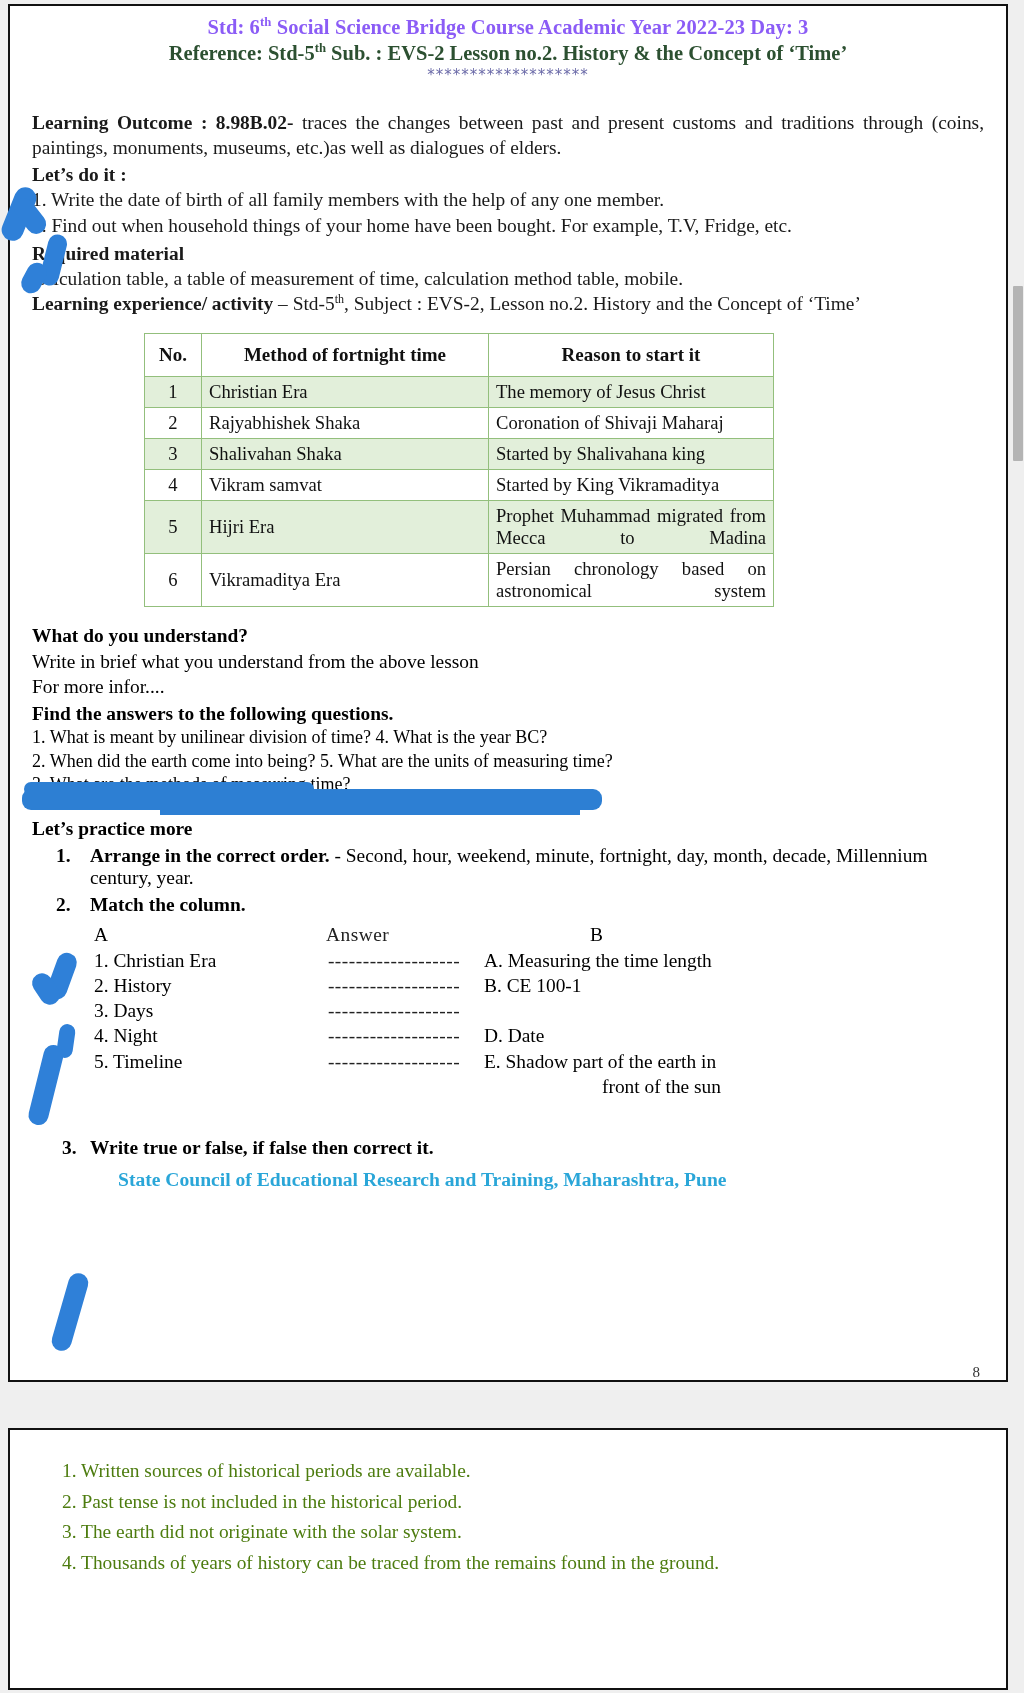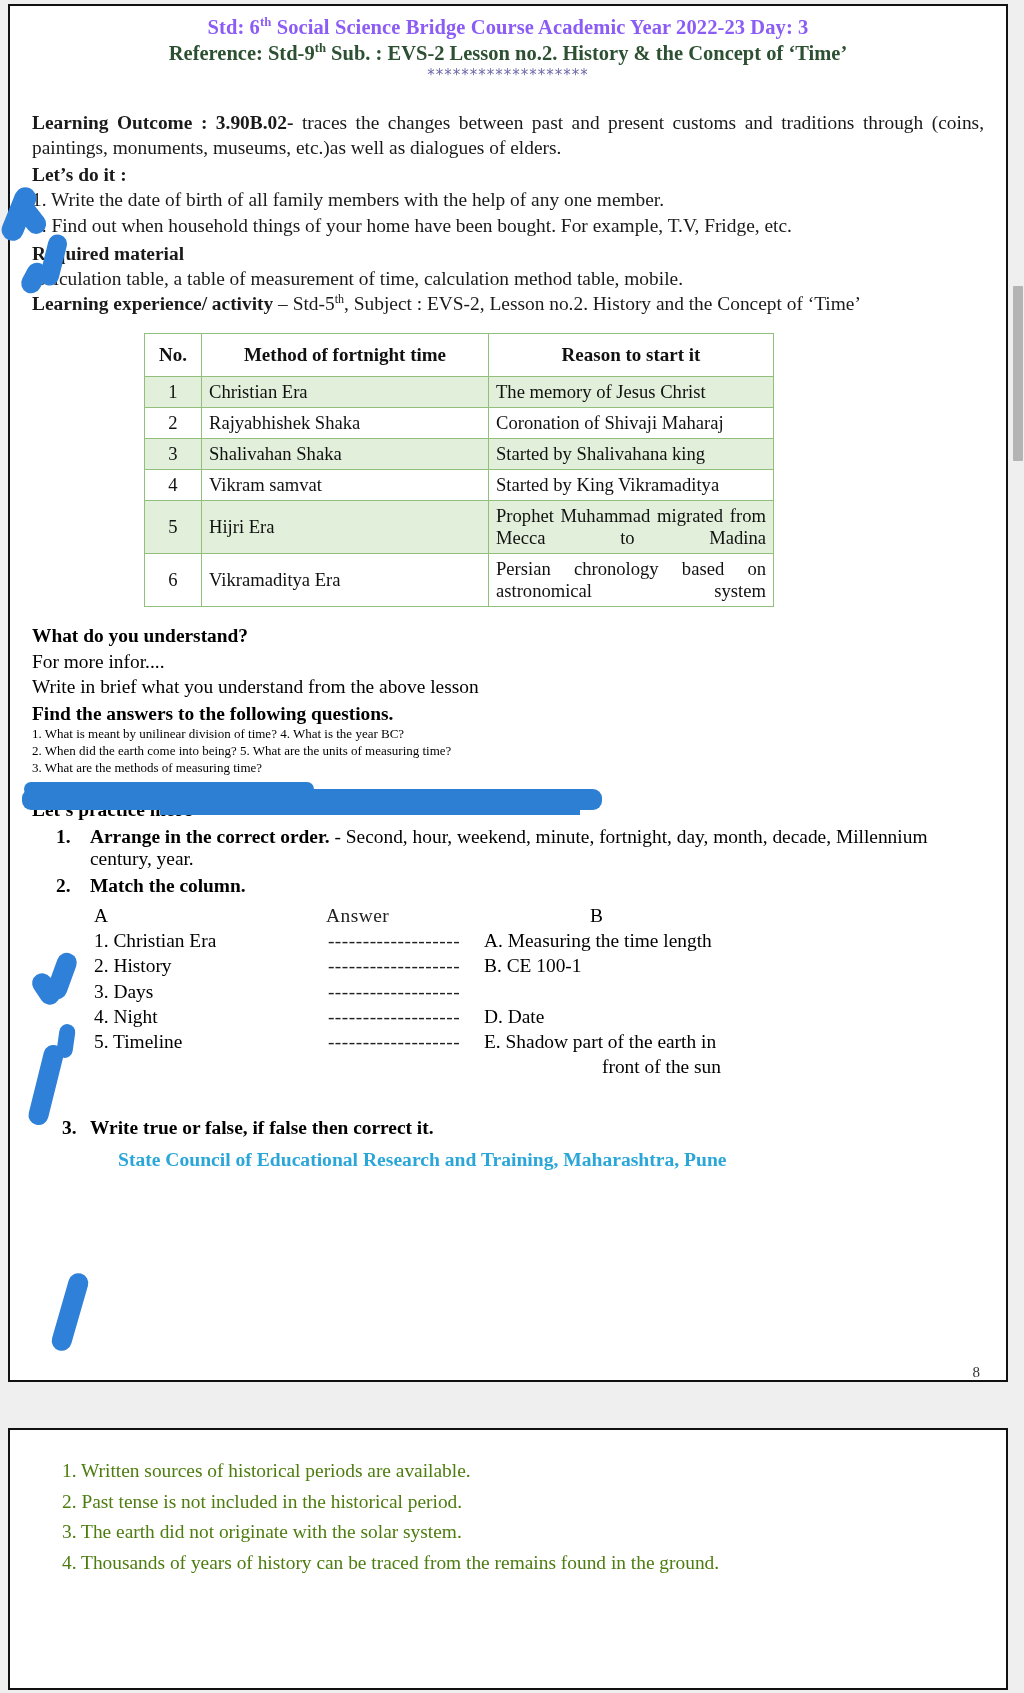--- a/index.html
+++ b/index.html
@@ -89,21 +89,21 @@
   }
   table.era td.num { text-align: center; width: 42px; }
   table.era td.method { width: 272px; }
   table.era td.reason { text-align: justify; }
   table.era tr.shade td { background: #e2efda; }
   table.era tr.plain td { background: #ffffff; }
   .jtext { text-align: justify; text-align-last: justify; }
 
   
   .sec { margin-top: 16px; font-size: 19.4px; line-height: 1.30; }
-  .q-list { font-size: 13px; line-height: 1.30; }
+  .q-list { font-size: 18px; line-height: 1.30; }
 
   .practice { margin-top: 22px; font-size: 19.4px; }
   .pr-item { display: flex; margin-top: 5px; }
   .pr-num { width: 58px; flex: none; font-weight: bold; padding-left: 24px; box-sizing: border-box; }
   .pr-body { flex: 1; }
 
   
   .match { margin-top: 6px; margin-left: 62px; font-size: 19.4px; }
   .match-row { display: flex; align-items: flex-start; line-height: 1.30; }
   .col-a { width: 210px; flex: none; }
@@ -188,27 +188,27 @@
   #ink-three    { left: 60px;  top: 1272px; width: 20px; height: 80px; transform: rotate(16deg); border-radius: 10px; }
 </style>
 </head>
 <body>
 
 <div class="sheet" id="page-main">
   <div class="page-inner">
 
     <div class="title-line"><span>Std: 6</span><sup>th</sup><span> Social Science Bridge Course Academic Year 2022-23   Day: 3</span></div>
 
-    <div class="ref-line"><span>Reference: Std-9</span><sup>th</sup><span> Sub. : EVS-2  Lesson no.2.  History &amp; the Concept of ‘Time’</span></div>
+    <div class="ref-line"><span>Reference: Std-5</span><sup>th</sup><span> Sub. : EVS-2  Lesson no.2.  History &amp; the Concept of ‘Time’</span></div>
 
     <div class="stars">*******************</div>
 
     <div class="body-area">
 
-      <div class="para"><b>Learning Outcome  :  3.90B.02-</b><span> traces the changes between past and present customs and traditions through (coins, paintings, monuments, museums, etc.)as well as dialogues of elders.</span></div>
+      <div class="para"><b>Learning Outcome  :  8.98B.02-</b><span> traces the changes between past and present customs and traditions through (coins, paintings, monuments, museums, etc.)as well as dialogues of elders.</span></div>
 
       <div class="para nj lead-row"><b>Let’s do it  :</b></div>
 
       <div class="para">1. Write the date of birth of all family members with the help of any one member.</div>
       <div class="para">2. Find out when household things of your home have been bought. For example, T.V, Fridge, etc.</div>
 
       <div class="para nj" style="margin-top:3px"><b>Required material</b></div>
       <div class="para nj">Calculation table, a table of measurement of time, calculation method table, mobile.</div>
 
       <div class="para"><b>Learning experience/ activity</b><span> – Std-5</span><sup>th</sup><span>, Subject : EVS-2, Lesson no.2. History and the Concept of ‘Time’</span></div>
@@ -254,22 +254,22 @@
             <td class="num">6</td>
             <td class="method">Vikramaditya Era</td>
             <td class="reason jtext">Persian chronology based on astronomical system</td>
           </tr>
         </tbody>
       </table>
     </div>
 
     <div class="sec">
       <div><b>What do you understand?</b></div>
+      <div>Write in brief what you understand from the above lesson</div>
       <div>For more infor....</div>
-      <div>Write in brief what you understand from the above lesson</div>
     </div>
 
     <div class="sec" style="margin-top:2px">
       <div><b>Find the answers to the following questions.</b></div>
       <div class="q-list">1. What is meant by unilinear division of time?    4. What is the year BC?</div>
       <div class="q-list">2. When did the earth come into being?   5. What are the units of measuring time?</div>
       <div class="q-list">3. What are the methods of measuring time?</div>
     </div>
 
     <div class="practice">

